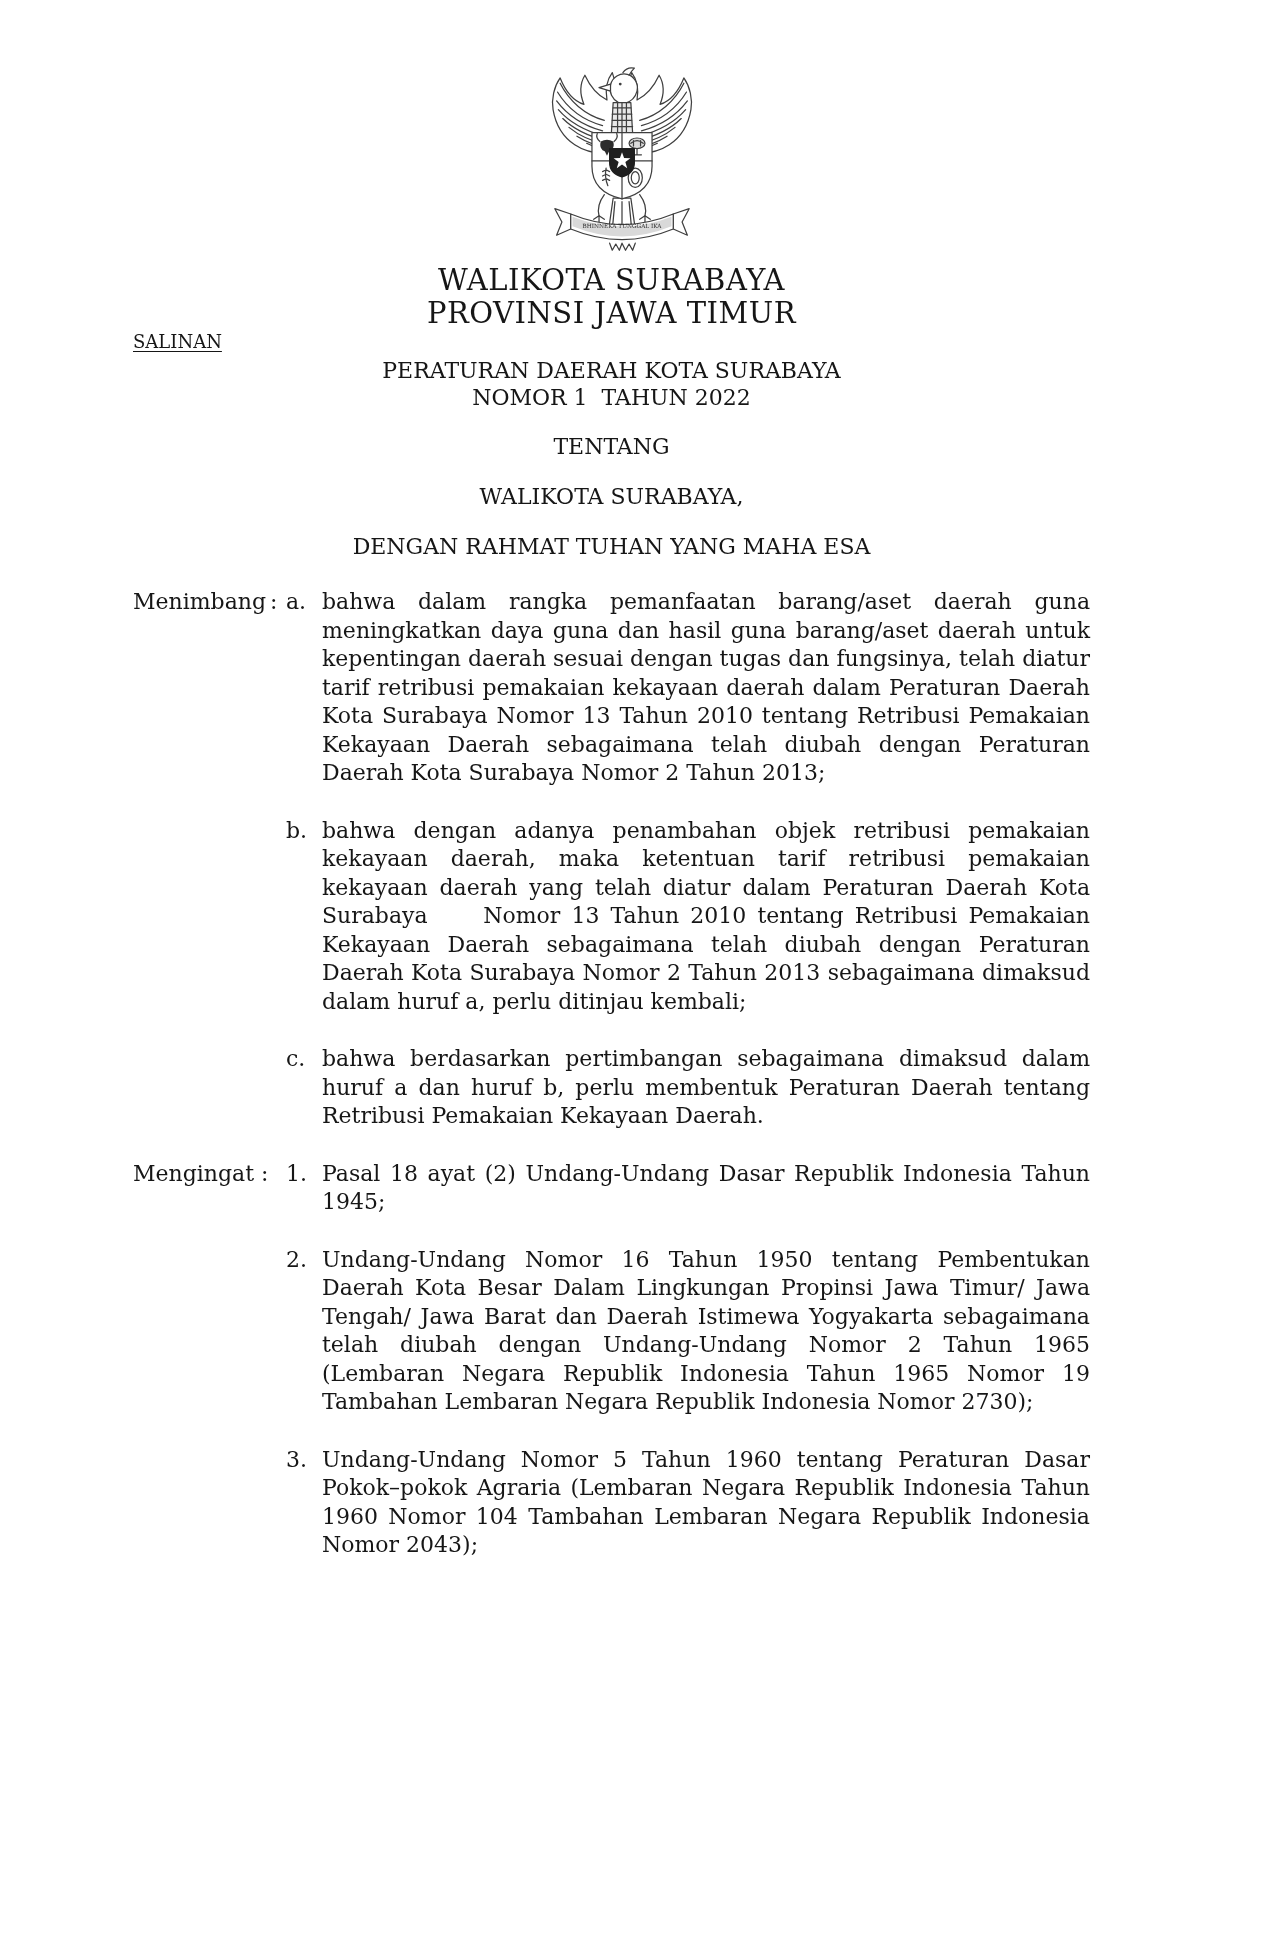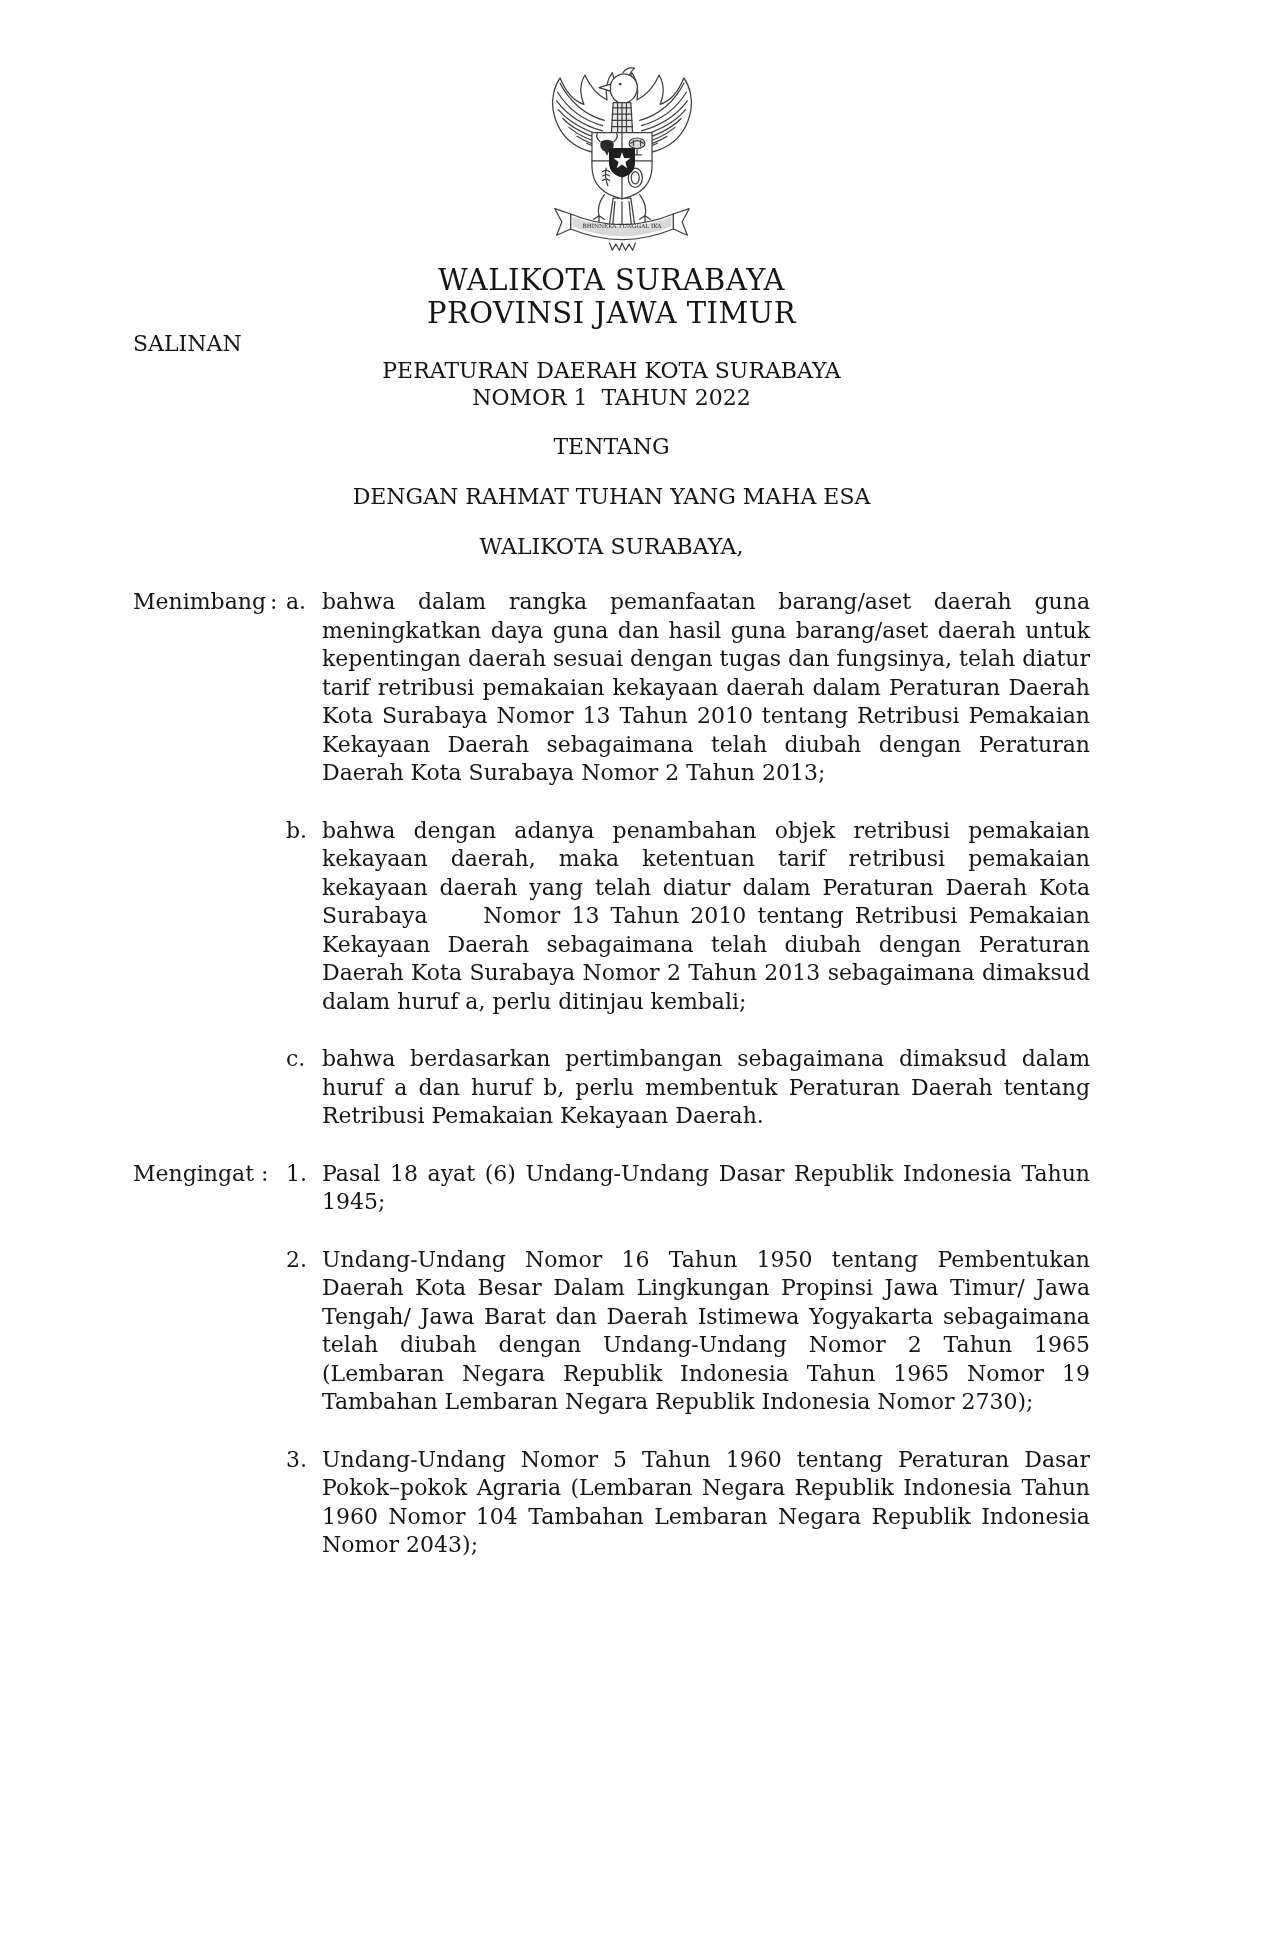--- a/index.html
+++ b/index.html
@@ -29,21 +29,22 @@
     margin-top:264px;
     text-align:center;
     font-size:29px;
     line-height:33px;
     letter-spacing:0.5px;
   }
   .salinan{
     position:absolute;
     left:0;
     top:331px;
-    font-size:22px;
+    font-size:18px;
+    text-decoration:underline;
     text-underline-offset:3px;
   }
   .doc-title{
     text-align:center;
     font-size:22px;
     line-height:27px;
   }
   .mt-peraturan{margin-top:27px;text-align:center;}
   .mt-tentang{margin-top:22px;}
   .mt-subject{margin-top:20px;}
@@ -164,23 +165,23 @@
       <div>WALIKOTA SURABAYA</div>
       <div>PROVINSI JAWA TIMUR</div>
     </div>
 
     <div class="doc-title mt-peraturan">PERATURAN DAERAH KOTA SURABAYA</div>
     <div class="doc-title">NOMOR 1&nbsp; TAHUN 2022</div>
 
     <div class="doc-title mt-tentang">TENTANG</div>
 
 
+    <div class="doc-title mt-issuer">WALIKOTA SURABAYA,</div>
+
     <div class="doc-title mt-invocation">DENGAN RAHMAT TUHAN YANG MAHA ESA</div>
-
-    <div class="doc-title mt-issuer">WALIKOTA SURABAYA,</div>
 
     <div class="clauses">
 
       <div class="clause-row">
         <div class="clause-label">Menimbang</div>
         <div class="clause-colon">:</div>
         <div class="clause-marker">a.</div>
         <div class="clause-text">bahwa dalam rangka pemanfaatan barang/aset daerah guna meningkatkan daya guna dan hasil guna barang/aset daerah untuk kepentingan daerah sesuai dengan tugas dan fungsinya, telah diatur tarif retribusi pemakaian kekayaan daerah dalam Peraturan Daerah Kota Surabaya Nomor 13 Tahun 2010 tentang Retribusi Pemakaian Kekayaan Daerah sebagaimana telah diubah dengan Peraturan Daerah Kota Surabaya Nomor 2 Tahun 2013;</div>
       </div>
 
@@ -194,21 +195,21 @@
       <div class="clause-row">
         <div class="clause-label"></div>
         <div class="clause-colon"></div>
         <div class="clause-marker">c.</div>
         <div class="clause-text">bahwa berdasarkan pertimbangan sebagaimana dimaksud dalam huruf a dan huruf b, perlu membentuk Peraturan Daerah tentang Retribusi Pemakaian Kekayaan Daerah.</div>
       </div>
 
       <div class="clause-row">
         <div class="clause-label" style="grid-column:1 / span 2;">Mengingat :</div>
         <div class="clause-marker">1.</div>
-        <div class="clause-text">Pasal 18 ayat (6) Undang-Undang Dasar Republik Indonesia Tahun 1945;</div>
+        <div class="clause-text">Pasal 18 ayat (2) Undang-Undang Dasar Republik Indonesia Tahun 1945;</div>
       </div>
 
       <div class="clause-row">
         <div class="clause-label"></div>
         <div class="clause-colon"></div>
         <div class="clause-marker">2.</div>
         <div class="clause-text">Undang-Undang Nomor 16 Tahun 1950 tentang Pembentukan Daerah Kota Besar Dalam Lingkungan Propinsi Jawa Timur/ Jawa Tengah/ Jawa Barat dan Daerah Istimewa Yogyakarta sebagaimana telah diubah dengan Undang-Undang Nomor 2 Tahun 1965 (Lembaran Negara Republik Indonesia Tahun 1965 Nomor 19 Tambahan Lembaran Negara Republik Indonesia Nomor 2730);</div>
       </div>
 
       <div class="clause-row tight">

